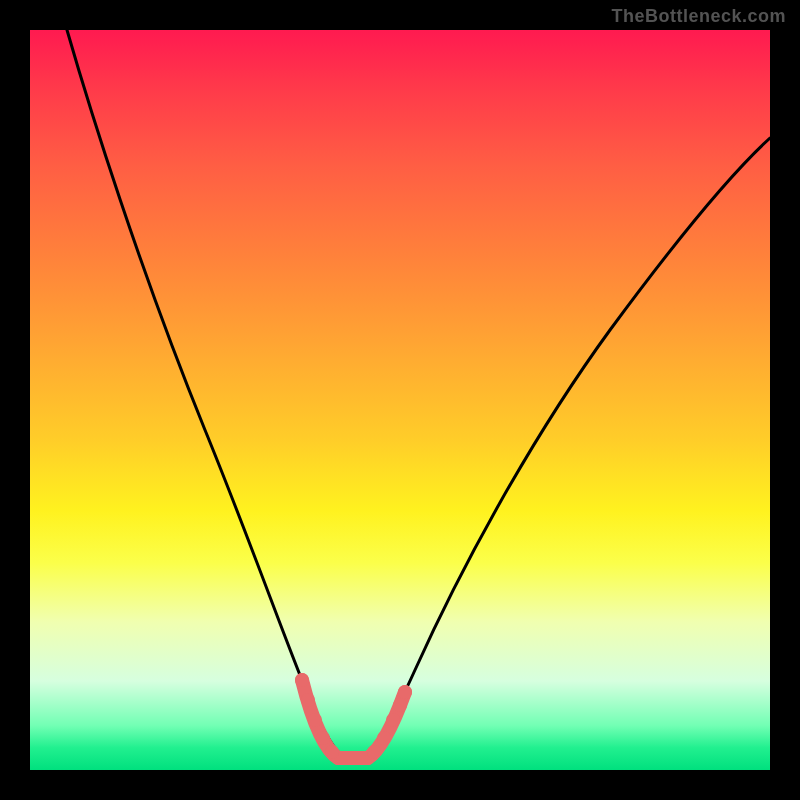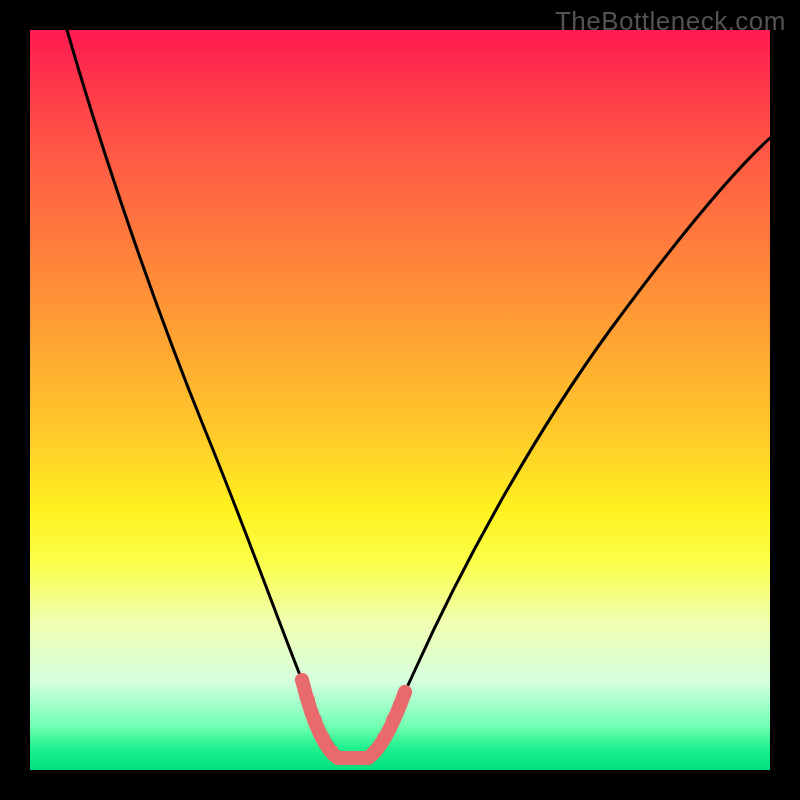--- a/index.html
+++ b/index.html
@@ -8,22 +8,22 @@
     position: relative;
     width: 800px;
     height: 800px;
     background: #000;
   }
   .watermark {
     position: absolute;
     top: 6px;
     right: 14px;
     font-family: Arial, Helvetica, sans-serif;
-    font-size: 26px;
-    font-weight: 400;
+    font-size: 18px;
+    font-weight: 700;
     color: #535353;
     letter-spacing: 0.5px;
     z-index: 10;
   }
   .plot {
     position: absolute;
     left: 30px;
     top: 30px;
     width: 740px;
     height: 740px;

